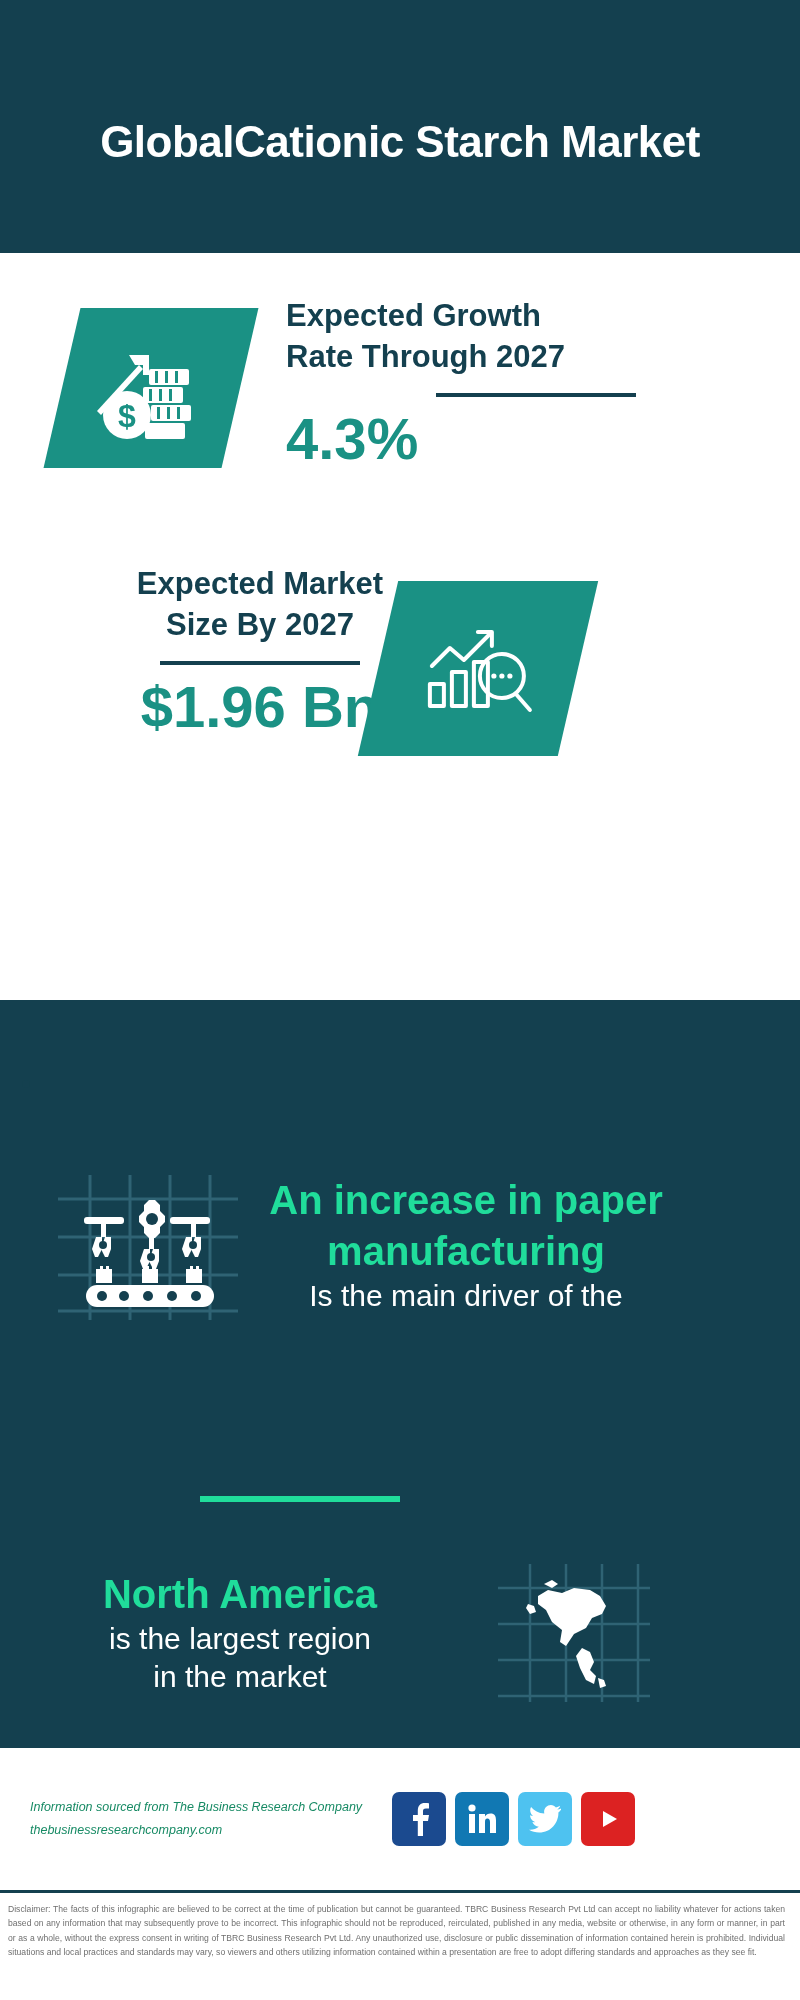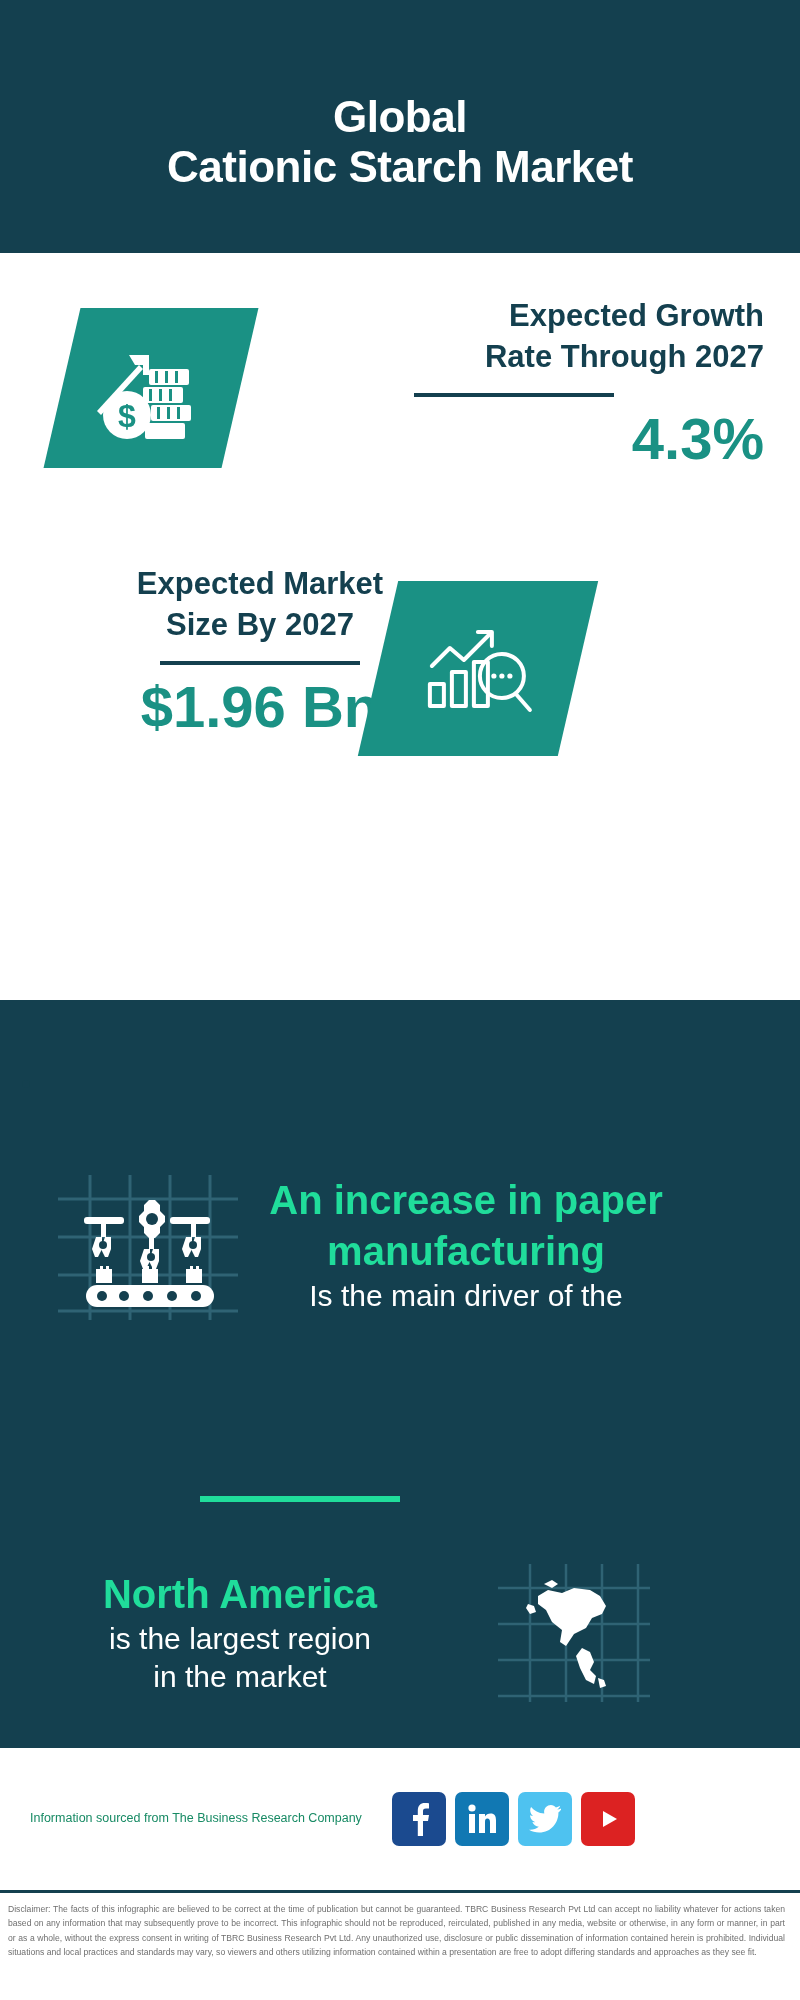--- a/index.html
+++ b/index.html
@@ -17,21 +17,21 @@
     background: #ffffff;
   }
 
   
   .header {
     position: absolute;
     left: 0; top: 0;
     width: 800px; height: 253px;
     background: #14404f;
     display: flex;
-    flex-direction: column;
+    flex-direction: row;
     align-items: center;
     justify-content: center;
     padding-top: 30px;
   }
   .header .line1 {
     color: #ffffff;
     font-size: 44px;
     font-weight: bold;
     line-height: 1.12;
     letter-spacing: -0.5px;
@@ -62,23 +62,23 @@
   }
 
   
   .row1-icon {
     position: absolute;
     left: 62px; top: 55px;
     width: 178px; height: 160px;
   }
   .row1-text {
     position: absolute;
-    left: 264px; top: 42px;
+    left: 286px; top: 42px;
     width: 500px;
-    text-align: right;
+    text-align: left;
   }
   .stat-title {
     color: #14404f;
     font-size: 31px;
     font-weight: bold;
     line-height: 1.33;
   }
   .rule-dark {
     width: 200px; height: 4px;
     background: #14404f;
@@ -176,20 +176,21 @@
   
   .footer {
     position: absolute;
     left: 0; top: 1745px;
     width: 800px; height: 148px;
     background: #ffffff;
     border-top: 3px solid #14404f;
     border-bottom: 3px solid #14404f;
     display: flex;
     align-items: center;
+    font-style: italic;
   }
   .footer-src {
     margin-left: 30px;
     width: 350px;
   }
   .footer-src div {
     color: #178a64;
     font-size: 12.5px;
     line-height: 1.85;
   }
@@ -439,20 +440,21 @@
           <path d="M34 44 l6 2 l2 6 l-6 2 l-4 -6 z"></path>
           <path d="M104 118 l6 2 l2 6 l-6 2 z"></path>
         </g>
       </svg>
     </div>
   </div>
 
   <div class="footer">
     <div class="footer-src">
       <div>Information sourced from The Business Research Company</div>
+      <div>thebusinessresearchcompany.com</div>
     </div>
     <div class="social">
       <div class="sq fb">
         <svg width="26" height="34" viewBox="0 0 26 34">
             <path fill="#ffffff" d="M17 34V19h5l1-6h-6V9.5c0-1.7.5-2.9 3-2.9h3V1.2C22.4 1.1 20.7 1 18.7 1 14.6 1 11.8 3.5 11.8 8.8V13H7v6h4.8v15z"></path>
           </svg>
       </div>
       <div class="sq li">
         <svg width="30" height="32" viewBox="0 0 30 32">
           <rect x="2" y="11" width="6" height="19" fill="#ffffff"></rect>

